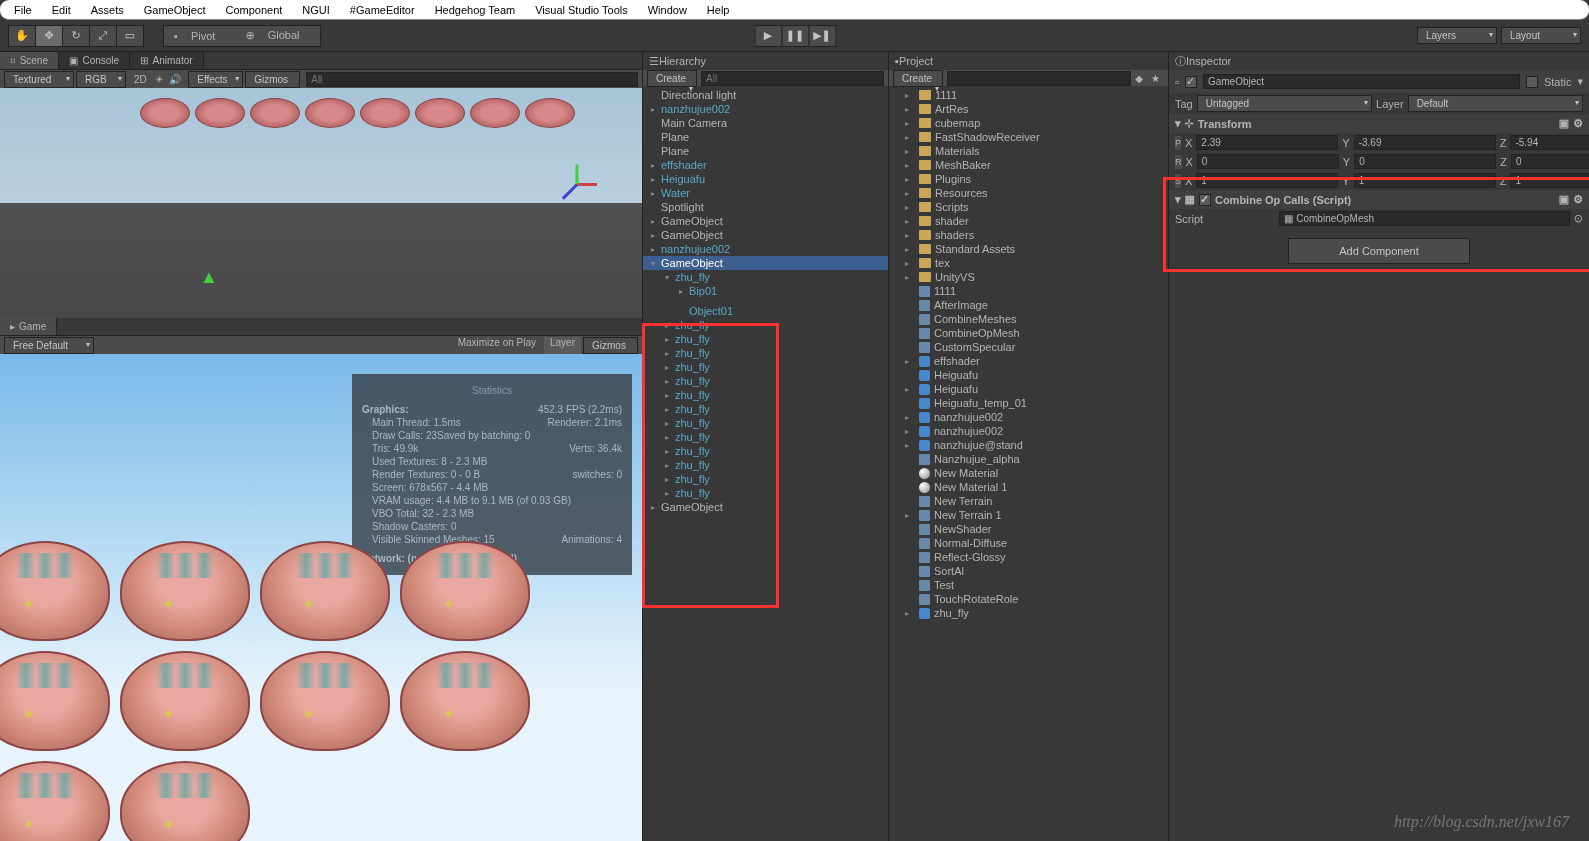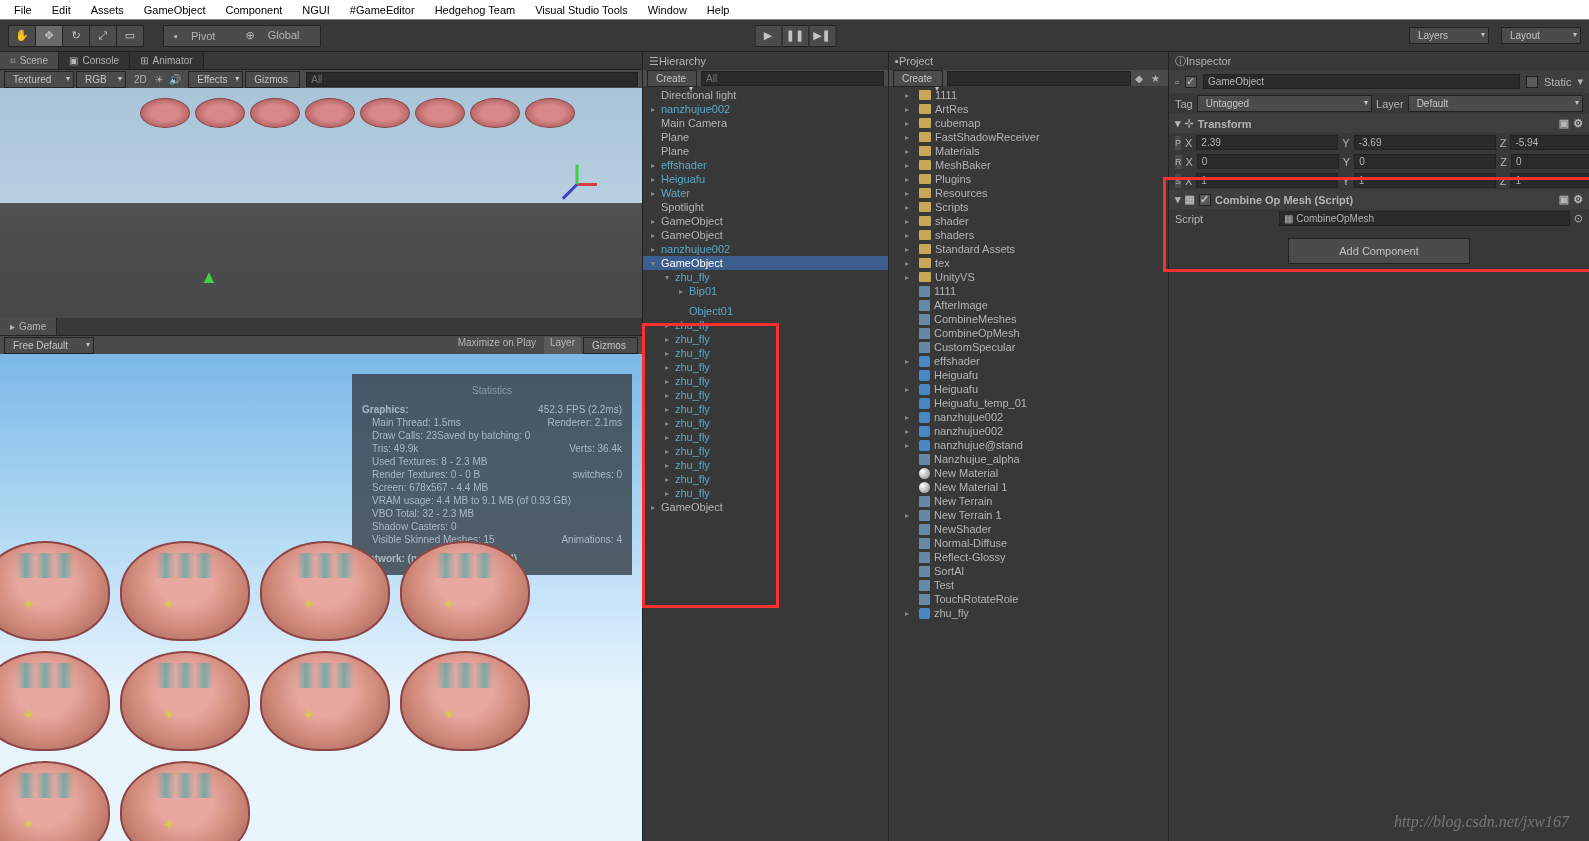--- a/index.html
+++ b/index.html
@@ -1,27 +1,27 @@
 <!DOCTYPE html>
 <html><head>
 <meta charset="utf-8">
 <style>
 * { margin: 0; padding: 0; box-sizing: border-box; font-family: Arial, sans-serif; }
 body { background: #383838; color: #b4b4b4; font-size: 11px; overflow: hidden; width: 1589px; height: 841px; position: relative; }
-.menubar { background: #fff; color: #000; height: 20px; display: flex; align-items: center; padding: 0 4px; border-bottom: 1px solid #888; }
+.menubar { background: #fff; color: #000; height: 20px; display: flex; align-items: center; padding: 0 4px; border-bottom: 1px solid #888; border-radius: 9px; }
 .menubar span { padding: 2px 10px; cursor: default; }
 .toolbar { background: #383838; height: 32px; display: flex; align-items: center; padding: 0 8px; border-bottom: 1px solid #222; }
 .tool-btn { background: #4b4b4b; border: 1px solid #222; width: 28px; height: 22px; margin-right: -1px; display: inline-flex; align-items: center; justify-content: center; color: #c4c4c4; }
 .tool-btn.active { background: #6b6b6b; }
 .pivot-group { margin-left: 20px; background: #4b4b4b; border: 1px solid #222; height: 22px; display: flex; align-items: center; }
 .pivot-group span { padding: 2px 10px; }
 .playback { position: absolute; left: 50%; transform: translateX(-50%); display: flex; }
 .dropdown { background: #4b4b4b; border: 1px solid #222; padding: 2px 12px 2px 8px; font-size: 10px; color: #c4c4c4; position: relative; }
 .dropdown::after { content: '▾'; position: absolute; right: 3px; font-size: 8px; }
-.right-tools { margin-left: auto; display: flex; gap: 12px; }
+.right-tools { margin-left: auto; display: flex; gap: 4px; }
 .main { display: flex; height: calc(100% - 52px); }
 .left-col { width: 642px; display: flex; flex-direction: column; }
 .panel-tabs { background: #383838; display: flex; height: 18px; border-bottom: 1px solid #222; }
 .tab { background: #323232; padding: 2px 10px; font-size: 10px; color: #b4b4b4; border-right: 1px solid #222; display: flex; align-items: center; gap: 4px; }
 .tab.active { background: #4b4b4b; }
 .scene-toolbar { background: #4b4b4b; height: 18px; display: flex; align-items: center; padding: 0 4px; font-size: 10px; gap: 2px; }
 .scene-view { height: 230px; background: linear-gradient(to bottom, #a8c4d8 0%, #b8d0e0 50%, #505050 50%, #484848 100%); position: relative; }
 .pigs-top { position: absolute; top: 10px; left: 140px; display: flex; gap: 5px; }
 .pig-small { width: 50px; height: 30px; background: radial-gradient(ellipse, #d88888 40%, #b86868 70%); border-radius: 50%; border: 1px solid #884444; }
 .gizmo { position: absolute; top: 70px; right: 40px; width: 50px; height: 50px; }
@@ -590,21 +590,21 @@
       <span>Y</span>
         <input class="insp-field" value="1" style="">
       <span>Z</span>
         <input class="insp-field" value="1" style="">
     </div>
 
     <div class="component-hdr">
       <span>▾</span>
       <span>▦</span>
       <span class="checkbox checked"></span>
-      <span>Combine Op Mesh (Script)</span>
+      <span>Combine Op Calls (Script)</span>
       <span style="margin-left:auto">▣</span>
       <span>⚙</span>
     </div>
     <div class="insp-row">
       <span style="width:100px">Script</span>
       <div class="insp-field">▦ <span>CombineOpMesh</span></div>
       <span>⊙</span>
     </div>
 
     <button class="add-comp-btn">Add Component</button>

